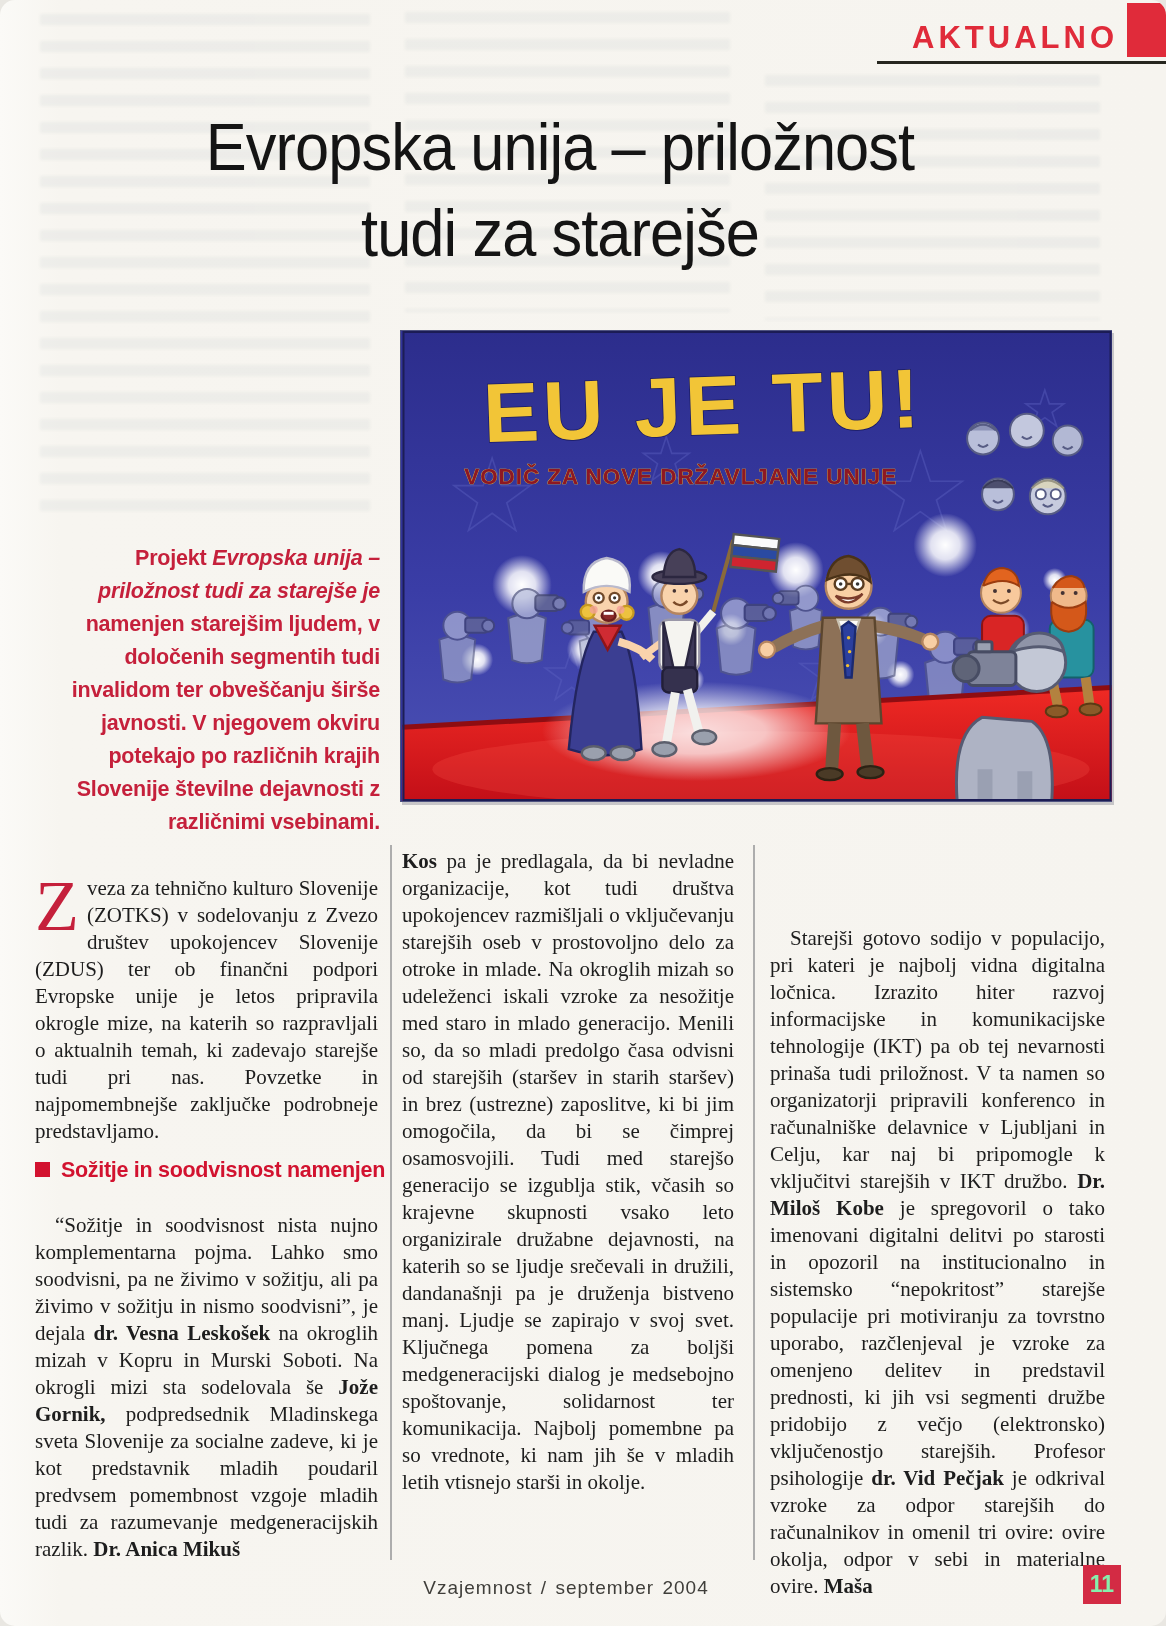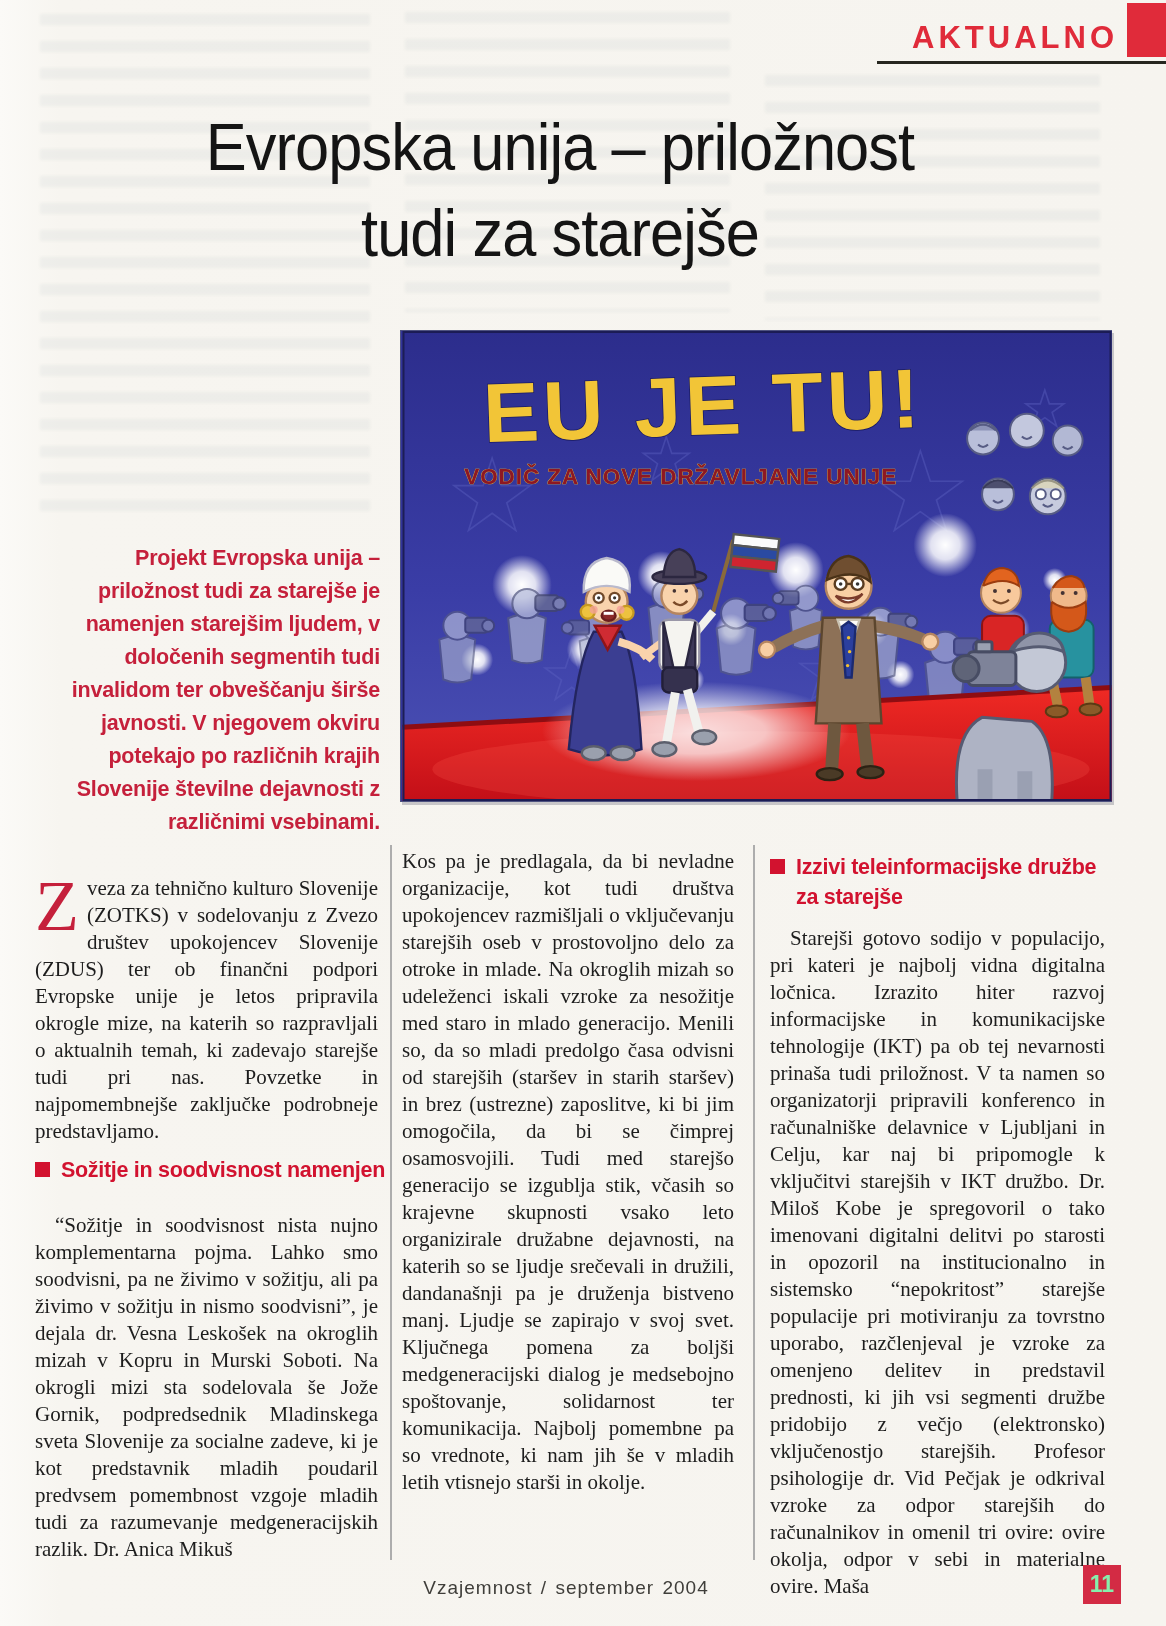--- a/index.html
+++ b/index.html
@@ -7,20 +7,21 @@
   html,body { background:#e9e7e2; }
   .page {
     position: relative;
     width: 1166px;
     height: 1626px;
     margin: 0 auto;
     background: linear-gradient(90deg,#fbfaf7 0,#f7f5f0 60px,#f6f4ef 100%);
     overflow: hidden;
     font-family: "Liberation Serif", serif;
     color:#1c1c1c;
+    border-radius:15px;
   }
   
   .ghost {
     position:absolute;
     background: repeating-linear-gradient(to bottom,
       rgba(120,138,150,0.15) 0px, rgba(120,138,150,0.15) 11px,
       transparent 11px, transparent 27px);
     filter: blur(1.8px);
     opacity:.5;
   }
@@ -105,22 +106,22 @@
     font-size:19px; letter-spacing:1px; word-spacing:2px;
     color:#3f3e3a;
   }
   .pagenum {
     position:absolute; left:1083px; top:1565px; width:38px; height:39px;
     background:#d32b44; color:#86efac;
     font-family:"Liberation Sans", sans-serif; font-weight:700; font-size:23px;
     display:flex; align-items:center; justify-content:center;
   }
 
-  .b { font-weight:400; }
-  .i { }
+  .b { font-weight:700; }
+  .i { font-style:italic; }
 </style>
 </head>
 <body>
 
 <div class="page">
 
   <div class="ghost" style="left:40px;top:14px;width:330px;height:512px;"></div>
   <div class="ghost" style="left:405px;top:12px;width:325px;height:300px;"></div>
   <div class="ghost" style="left:765px;top:75px;width:335px;height:245px;"></div>
 
@@ -329,22 +330,18 @@
     <span class="dropcap">Z</span><span>veza za tehnično kulturo Slovenije (ZOTKS) v sodelovanju z Zvezo društev upokojencev Slovenije (ZDUS) ter ob finančni podpori Evropske unije je letos pripravila okrogle mize, na katerih so razpravljali o aktualnih temah, ki zadevajo starejše tudi pri nas. Povzetke in najpomembnejše zaključke podrobneje predstavljamo.</span>
   </div>
   <div class="col-left-h section-heading nowrap">
     <span class="sq"></span>
     <span>Sožitje in soodvisnost namenjen</span>
   </div>
   <div class="col-left-p2 body-text indent"><span>“Sožitje in soodvisnost nista nujno komplementarna pojma. Lahko smo soodvisni, pa ne živimo v sožitju, ali pa živimo v sožitju in nismo soodvisni”, je dejala </span><span class="b">dr. Vesna Leskošek</span><span> na okroglih mizah v Kopru in Murski Soboti. Na okrogli mizi sta sodelovala še </span><span class="b">Jože Gornik,</span><span> podpredsednik Mladinskega sveta Slovenije za socialne zadeve, ki je kot predstavnik mladih poudaril predvsem pomembnost vzgoje mladih tudi za razumevanje medgeneracijskih razlik. </span><span class="b">Dr. Anica Mikuš</span></div>
 
   <div class="col-mid-p body-text"><span class="b">Kos</span><span> pa je predlagala, da bi nevladne organizacije, kot tudi društva upokojencev razmišljali o vključevanju starejših oseb v prostovoljno delo za otroke in mlade. Na okroglih mizah so udeleženci iskali vzroke za nesožitje med staro in mlado generacijo. Menili so, da so mladi predolgo časa odvisni od starejših (staršev in starih staršev) in brez (ustrezne) zaposlitve, ki bi jim omogočila, da bi se čimprej osamosvojili. Tudi med starejšo generacijo se izgublja stik, včasih so krajevne skupnosti vsako leto organizirale družabne dejavnosti, na katerih so se ljudje srečevali in družili, dandanašnji pa je druženja bistveno manj. Ljudje se zapirajo v svoj svet. Ključnega pomena za boljši medgeneracijski dialog je medsebojno spoštovanje, solidarnost ter komunikacija. Najbolj pomembne pa so vrednote, ki nam jih še v mladih letih vtisnejo starši in okolje.</span></div>
 
-  <div class="col-right-h section-heading">
-    <span class="sq"></span>
-    <span>Izzivi teleinformacijske družbe za starejše</span>
-  </div>
   <div class="col-right-p body-text indent"><span>Starejši gotovo sodijo v populacijo, pri kateri je najbolj vidna digitalna ločnica. Izrazito hiter razvoj informacijske in komunikacijske tehnologije (IKT) pa ob tej nevarnosti prinaša tudi priložnost. V ta namen so organizatorji pripravili konferenco in računalniške delavnice v Ljubljani in Celju, kar naj bi pripomogle k vključitvi starejših v IKT družbo. </span><span class="b">Dr. Miloš Kobe</span><span> je spregovoril o tako imenovani digitalni delitvi po starosti in opozoril na institucionalno in sistemsko “nepokritost” starejše populacije pri motiviranju za tovrstno uporabo, razčlenjeval je vzroke za omenjeno delitev in predstavil prednosti, ki jih vsi segmenti družbe pridobijo z večjo (elektronsko) vključenostjo starejših. Profesor psihologije </span><span class="b">dr. Vid Pečjak</span><span> je odkrival vzroke za odpor starejših do računalnikov in omenil tri ovire: ovire okolja, odpor v sebi in materialne ovire. </span><span class="b">Maša</span></div>
 
   <div class="footer-text">Vzajemnost / september 2004</div>
   <div class="pagenum">11</div>
 
 </div>
 
 </body></html>

